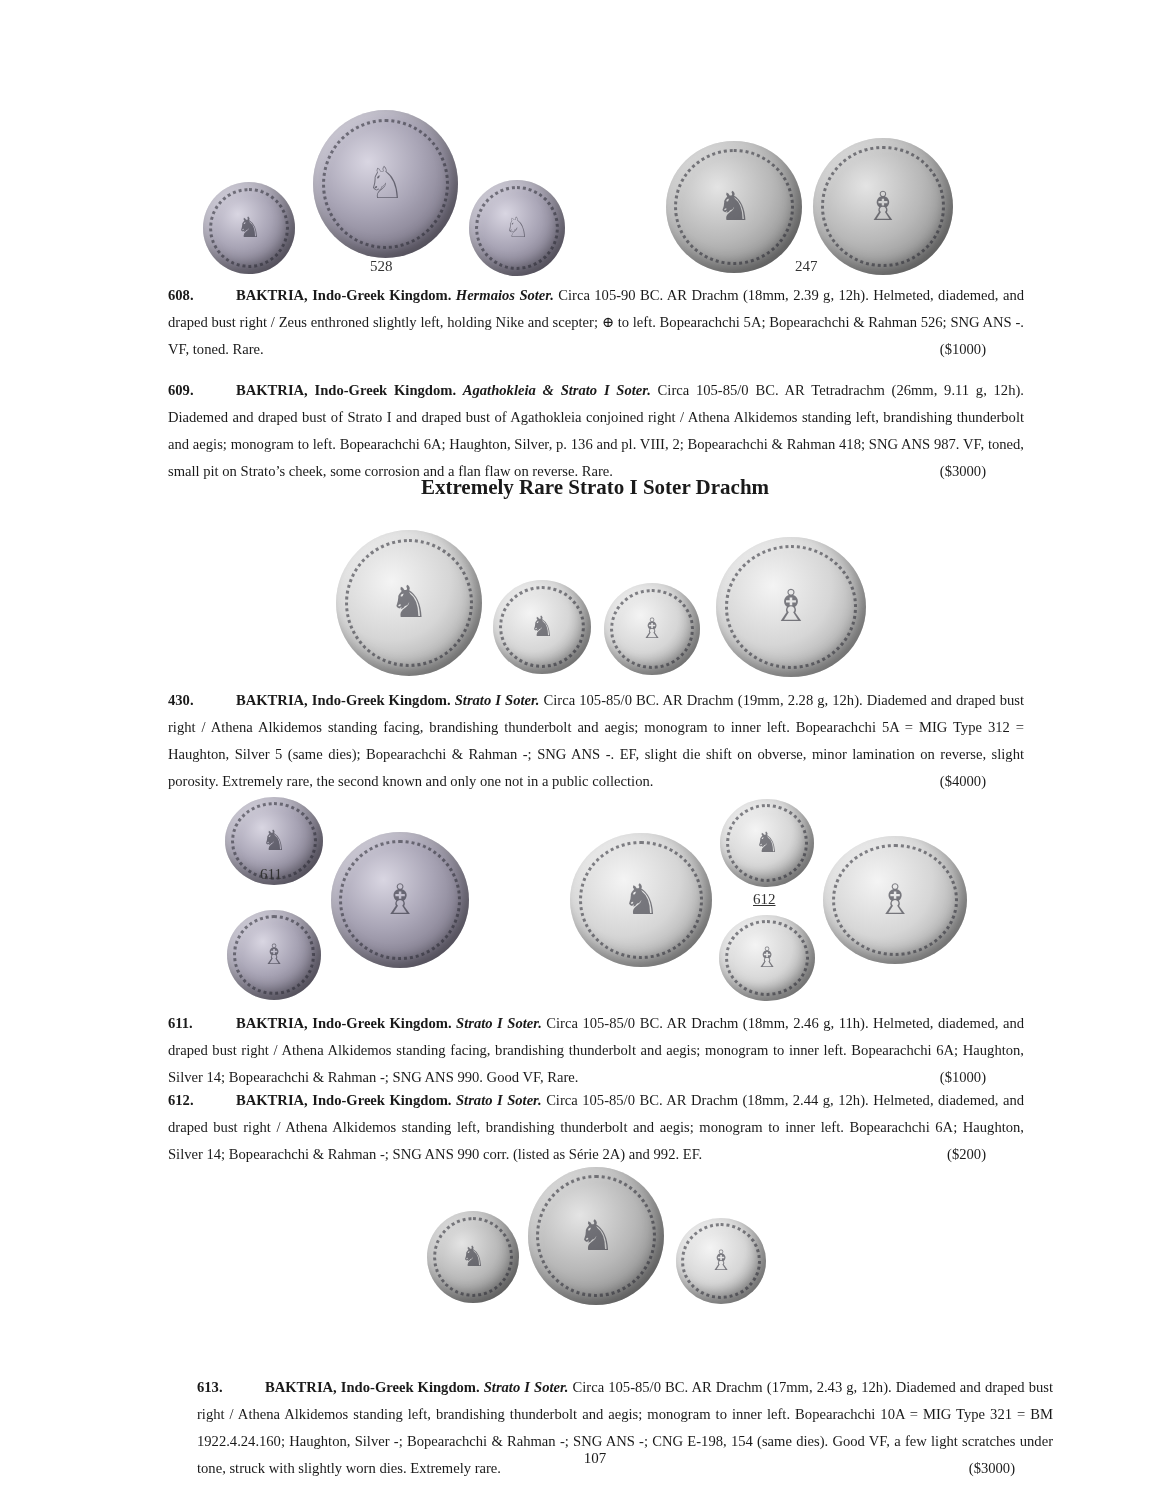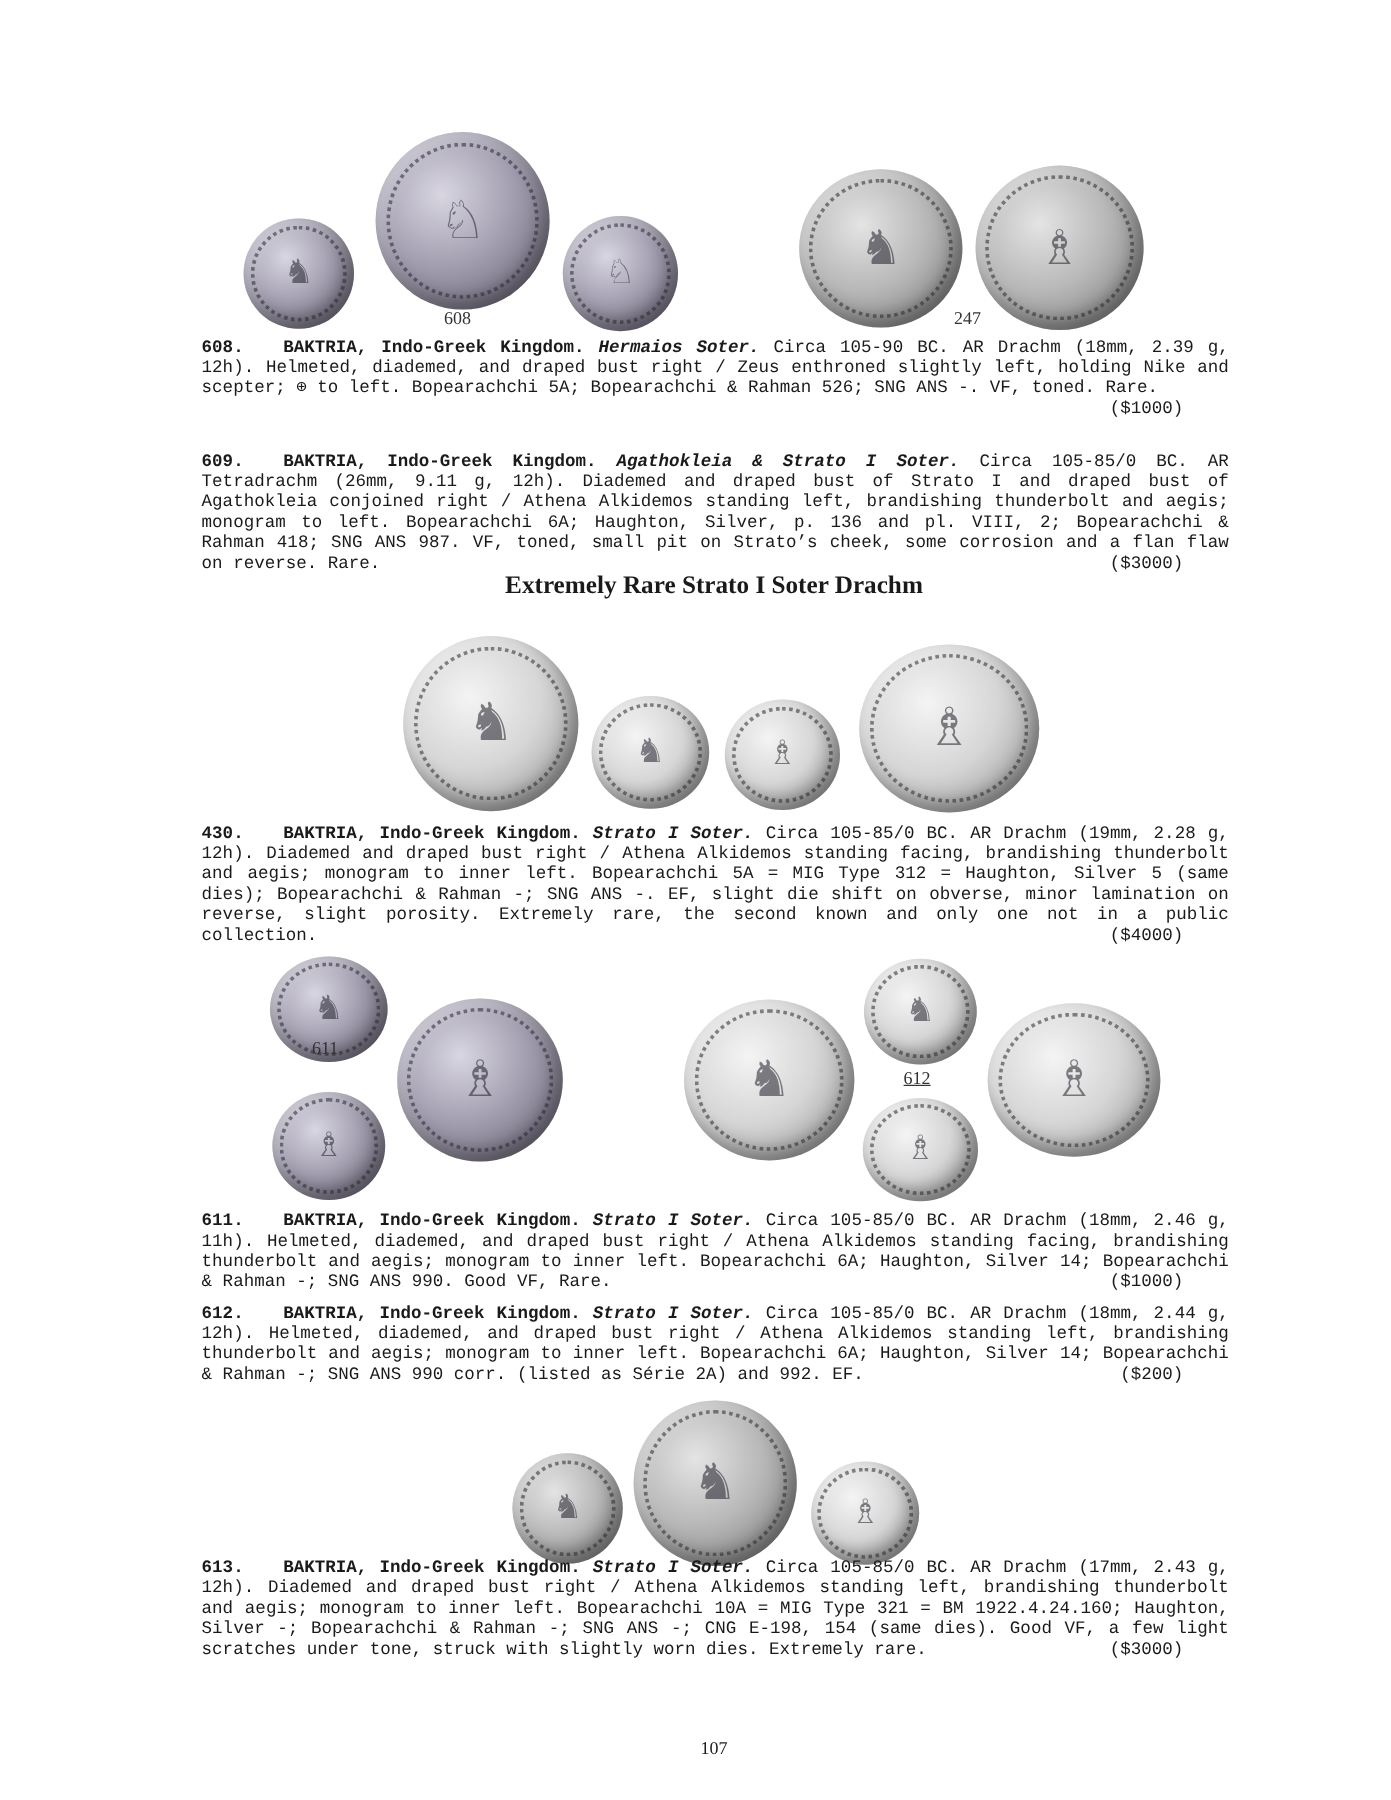--- a/index.html
+++ b/index.html
@@ -8,22 +8,22 @@
     .coin { position: absolute; border-radius: 50%; overflow: hidden;
             box-shadow: inset -6px -8px 14px rgba(0,0,0,0.35), inset 5px 6px 12px rgba(255,255,255,0.35); }
     .coin .rim { position: absolute; inset: 6%; border-radius: 50%;
                  border: 3px dotted rgba(40,40,50,0.55); }
     .coin .fig { position: absolute; left: 50%; top: 50%; transform: translate(-50%,-50%);
                  font-size: 28px; color: rgba(30,30,40,0.55); line-height: 1; }
     .toned { background: radial-gradient(circle at 38% 35%, #d9d6e2 0%, #a9a5b6 40%, #7d7889 75%, #5e5a6a 100%); }
     .bright { background: radial-gradient(circle at 38% 35%, #f4f4f4 0%, #d6d6d6 45%, #a8a8a8 78%, #6e6e6e 100%); }
     .gray { background: radial-gradient(circle at 38% 35%, #e4e4e4 0%, #b8b8b8 45%, #8c8c8c 78%, #5c5c5c 100%); }
     .lot-label { position: absolute; font-size: 15px; color: #333; }
-    .entry { position: absolute; left: 168px; width: 856px; font-size: 14.6px; line-height: 17px;
-             text-align: justify; font-family: Liberation Mono, monospace; }
+    .entry { position: absolute; left: 168px; width: 856px; font-size: 14.6px; line-height: 27px;
+             text-align: justify; }
     .entry .num { font-weight: bold; display: inline-block; width: 68px; }
     .entry .head { font-weight: bold; }
     .entry .ruler { font-weight: bold; font-style: italic; }
     .entry .price { float: right; margin-right: 38px; }
     .section-title { position: absolute; left: 0; width: 1190px; top: 475px; text-align: center;
                      font-weight: bold; font-size: 21px; }
     .page-number { position: absolute; left: 0; width: 1190px; top: 1450px; text-align: center; font-size: 15px; }
   </style>
 </head>
 <body>
@@ -33,21 +33,21 @@
     <span class="fig">♞</span>
   </div>
 <div class="coin toned" style="left:313px;top:110px;width:145px;height:148px;">
     <div class="rim"></div>
     <span class="fig" style="font-size:44px">♘</span>
   </div>
 <div class="coin toned" style="left:469px;top:180px;width:96px;height:96px;">
     <div class="rim"></div>
     <span class="fig">♘</span>
   </div>
-<div class="lot-label" style="left:370px;top:258px;">608</div>
+<div class="lot-label" style="left:370px;top:258px;">528</div>
 
 <div class="coin gray" style="left:666px;top:141px;width:136px;height:132px;">
     <div class="rim"></div>
     <span class="fig" style="font-size:40px">♞</span>
   </div>
 <div class="coin gray" style="left:813px;top:138px;width:140px;height:137px;">
     <div class="rim"></div>
     <span class="fig" style="font-size:40px">♗</span>
   </div>
 <div class="lot-label" style="left:795px;top:258px;">247</div>
@@ -144,20 +144,20 @@
   </div>
 <div class="coin gray" style="left:528px;top:1167px;width:136px;height:138px;">
     <div class="rim"></div>
     <span class="fig" style="font-size:42px">♞</span>
   </div>
 <div class="coin bright" style="left:676px;top:1218px;width:90px;height:86px;">
     <div class="rim"></div>
     <span class="fig">♗</span>
   </div>
 
-<div class="entry" style="top:1299px;">
+<div class="entry" style="top:1374px;margin-left:29px;">
   <span class="num">613.</span><span class="head">BAKTRIA, Indo-Greek Kingdom.</span>
   <span class="ruler">Strato I Soter.</span>
   <span>Circa 105-85/0 BC. AR Drachm (17mm, 2.43 g, 12h). Diademed and draped bust right / Athena Alkidemos standing left, brandishing thunderbolt and aegis; monogram to inner left. Bopearachchi 10A = MIG Type 321 = BM 1922.4.24.160; Haughton, Silver -; Bopearachchi &amp; Rahman -; SNG ANS -; CNG E-198, 154 (same dies). Good VF, a few light scratches under tone, struck with slightly worn dies. Extremely rare.</span>
   <span class="price">($3000)</span>
 </div>
 
 <div class="page-number">107</div>
 
 </body></html>

